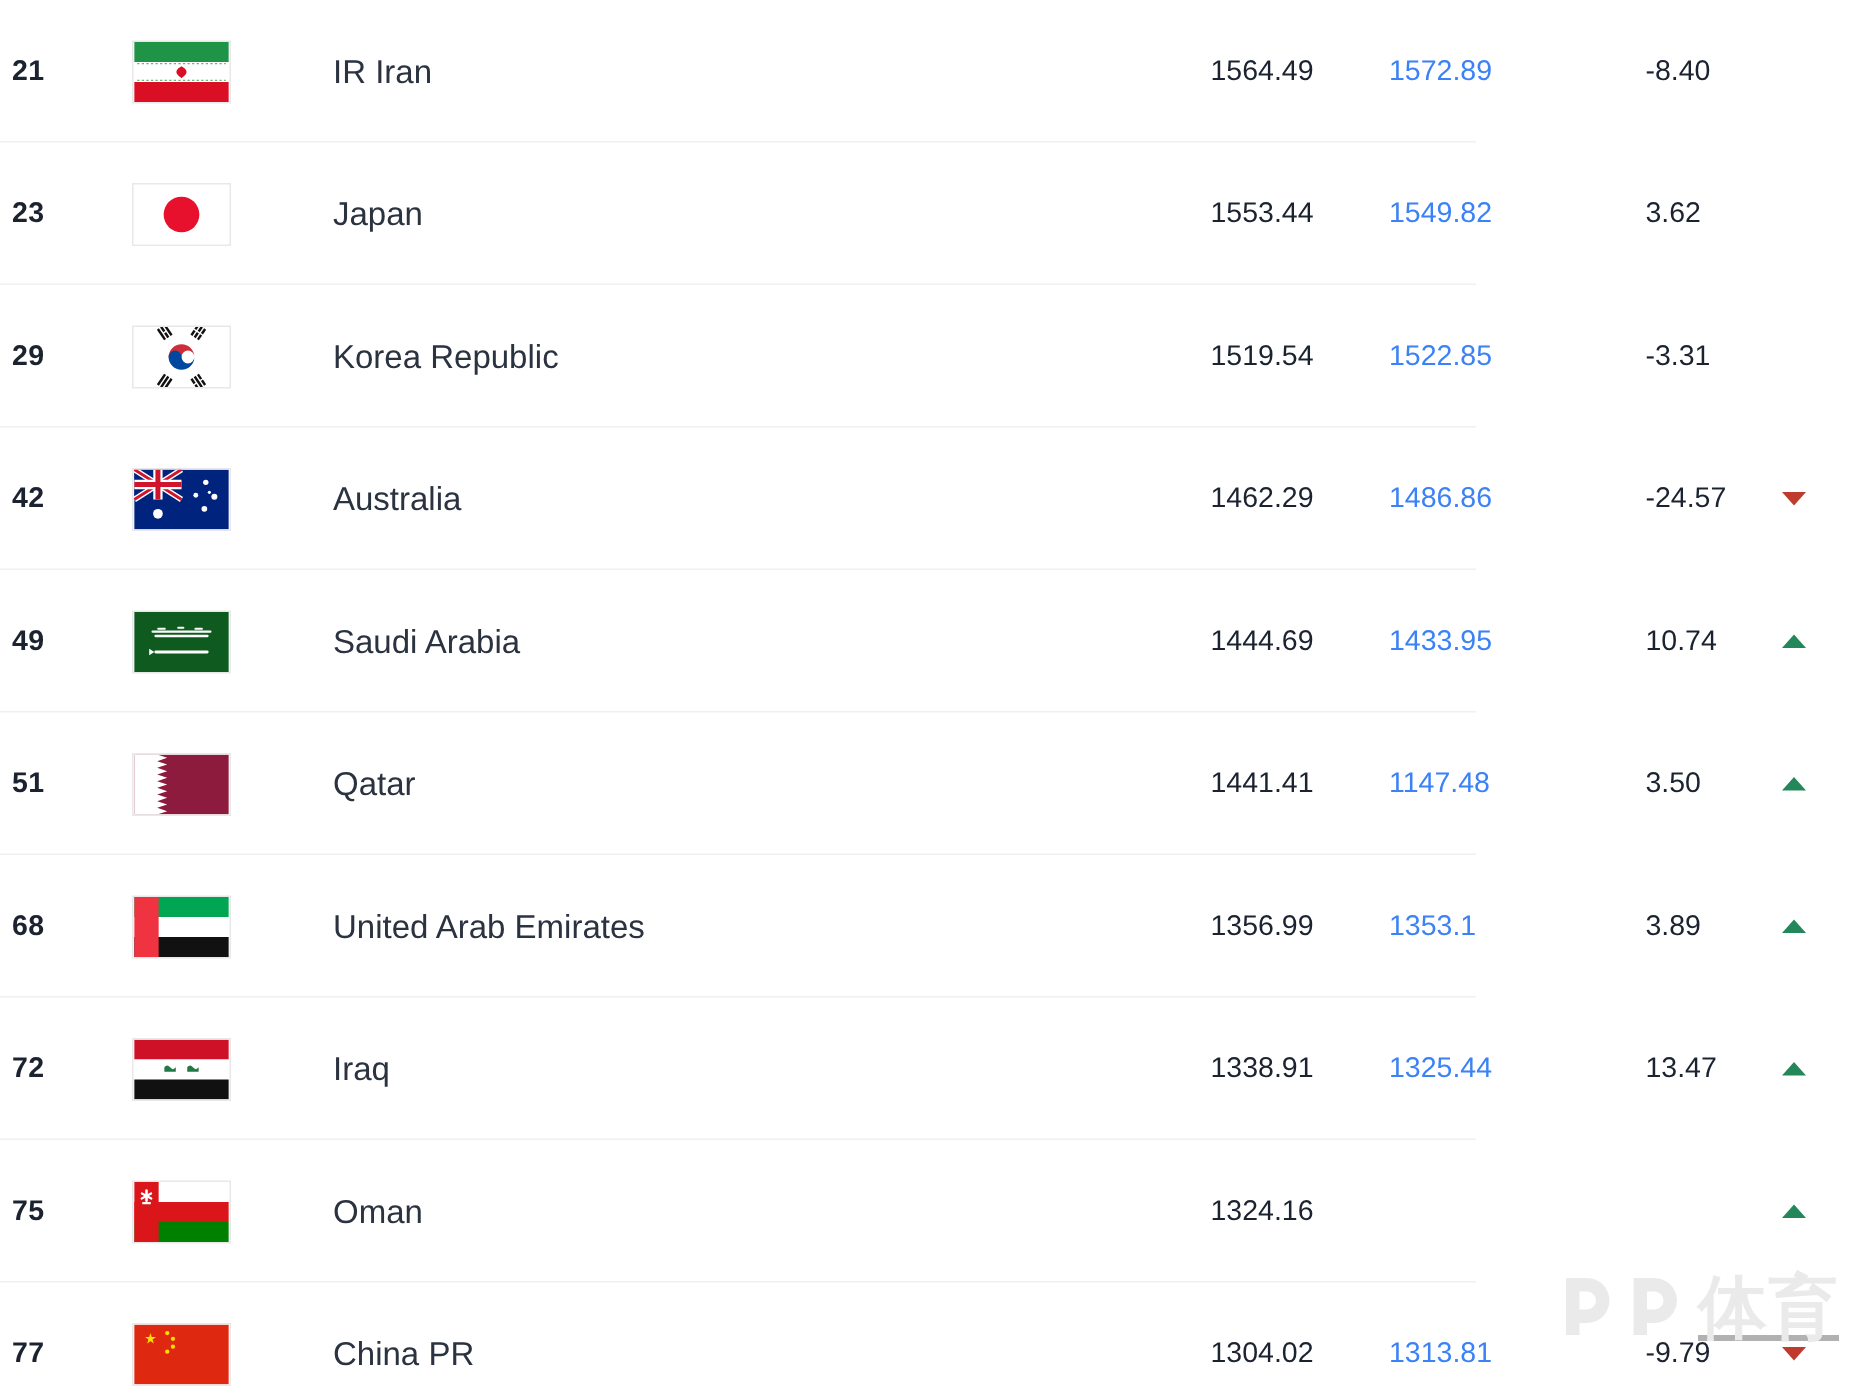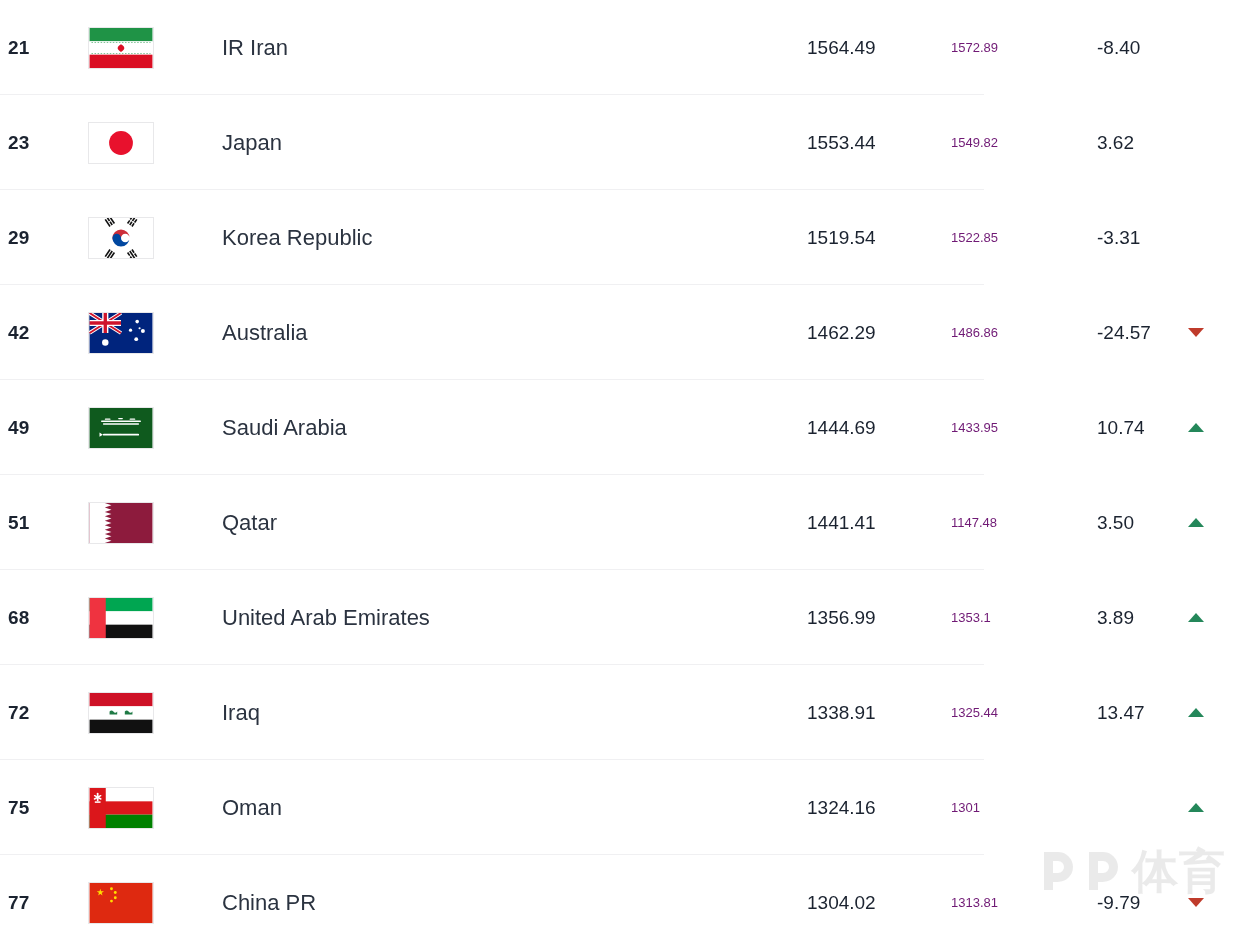--- a/index.html
+++ b/index.html
@@ -16,21 +16,21 @@
     box-sizing:border-box;
   }
   .row:last-child{border-bottom:none;}
 
   .cell{position:absolute;top:0;height:95px;display:flex;align-items:center;}
 
   .c-rank{left:8px;width:60px;font-size:19px;font-weight:bold;color:#1b2330;letter-spacing:.2px;}
   .c-flag{left:88px;width:72px;}
   .c-name{left:222px;width:560px;font-size:22px;color:#2b3340;}
   .c-pts{left:807px;width:150px;font-size:19px;color:#1b2330;}
-  .c-prev{left:951px;width:125px;font-size:13px;color:#701a75;}
+  .c-prev{left:926px;width:125px;font-size:19px;color:#3b82f6;}
   .c-delta{left:1097px;width:90px;font-size:19px;color:#1b2330;}
   .c-trend{left:1188px;width:40px;justify-content:flex-start;}
 
   
   .flag{
     position:relative;width:66px;height:42px;
     border:1px solid #e8e8ea;box-sizing:border-box;
     background:#fff;overflow:hidden;
   }
   .flag svg{display:block;width:100%;height:100%;}
@@ -43,21 +43,21 @@
   }
   .tri.down{
     border-left:8px solid transparent;border-right:8px solid transparent;
     border-top:9px solid #bf3b2b;
   }
 
   
   #watermark{
     position:absolute;right:14px;bottom:34px;
     display:flex;align-items:center;gap:6px;
-    opacity:.30;pointer-events:none;user-select:none;
+    opacity:.30;pointer-events:none;user-select:none;text-decoration:underline;
   }
   #watermark .pp{display:flex;gap:3px;}
   #watermark .pp svg{display:block;}
   #watermark .cn{
     font-size:46px;font-weight:bold;color:#bdbdbd;
     font-family:"DejaVu Sans","Liberation Sans",sans-serif;
     line-height:1;letter-spacing:1px;
   }
 </style>
 </head>
@@ -288,21 +288,20 @@
         <rect x="-4.5" y="-1" width="9" height="1.6" rx=".8" transform="rotate(-28)"></rect>
         <rect x="-4.5" y="-1" width="9" height="1.6" rx=".8" transform="rotate(28)"></rect>
         <rect x="-.9" y="-5" width="1.8" height="9" rx=".9"></rect>
         <path d="M-3 4 h6 v1.6 h-6z"></path>
       </g>
     </svg>
         </span>
      </div>
      <div class="cell c-name">Oman</div>
      <div class="cell c-pts">1324.16</div>
-     <div class="cell c-prev">1301</div>
      <div class="cell c-trend">
        <span class="tri up"></span>
      </div>
     </div>
     <div class="row">
       <div class="cell c-rank">77</div>
      <div class="cell c-flag">
        <span class="flag">
     <svg viewBox="0 0 66 42">
       <rect width="66" height="42" fill="#de2910"></rect>

